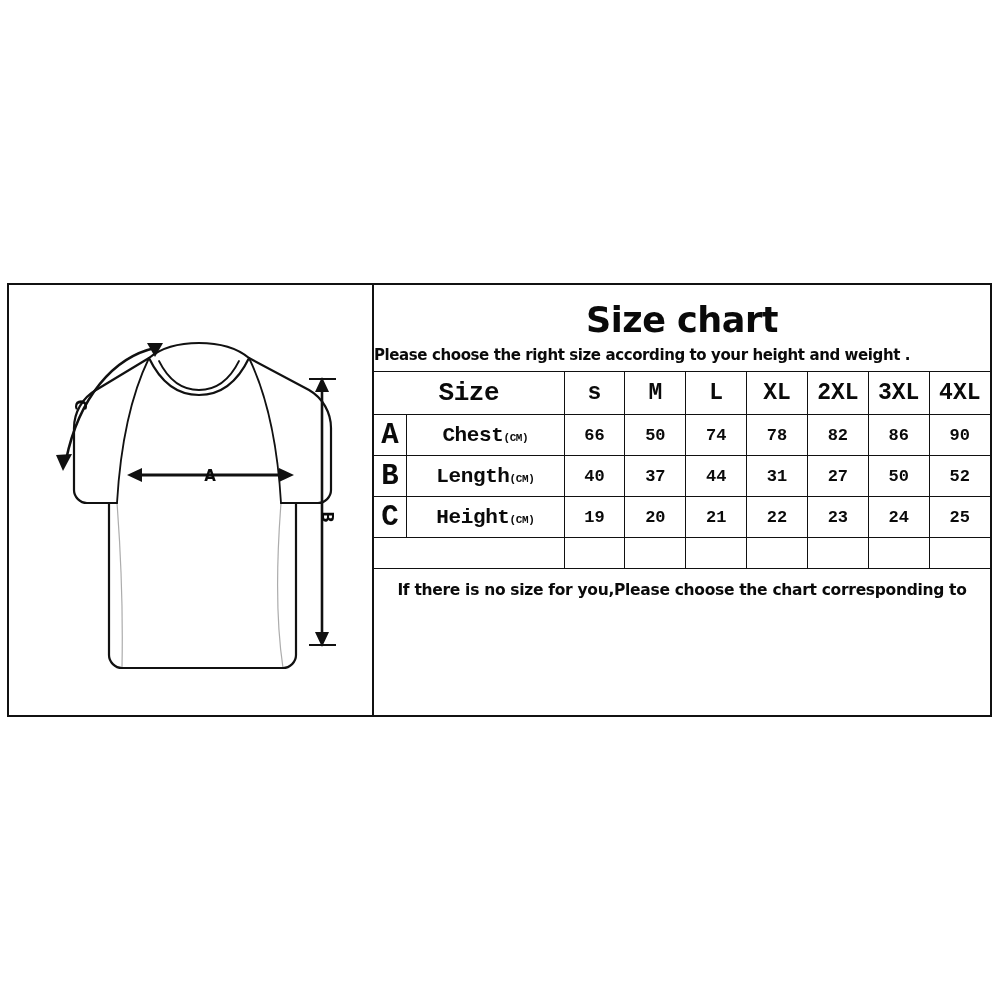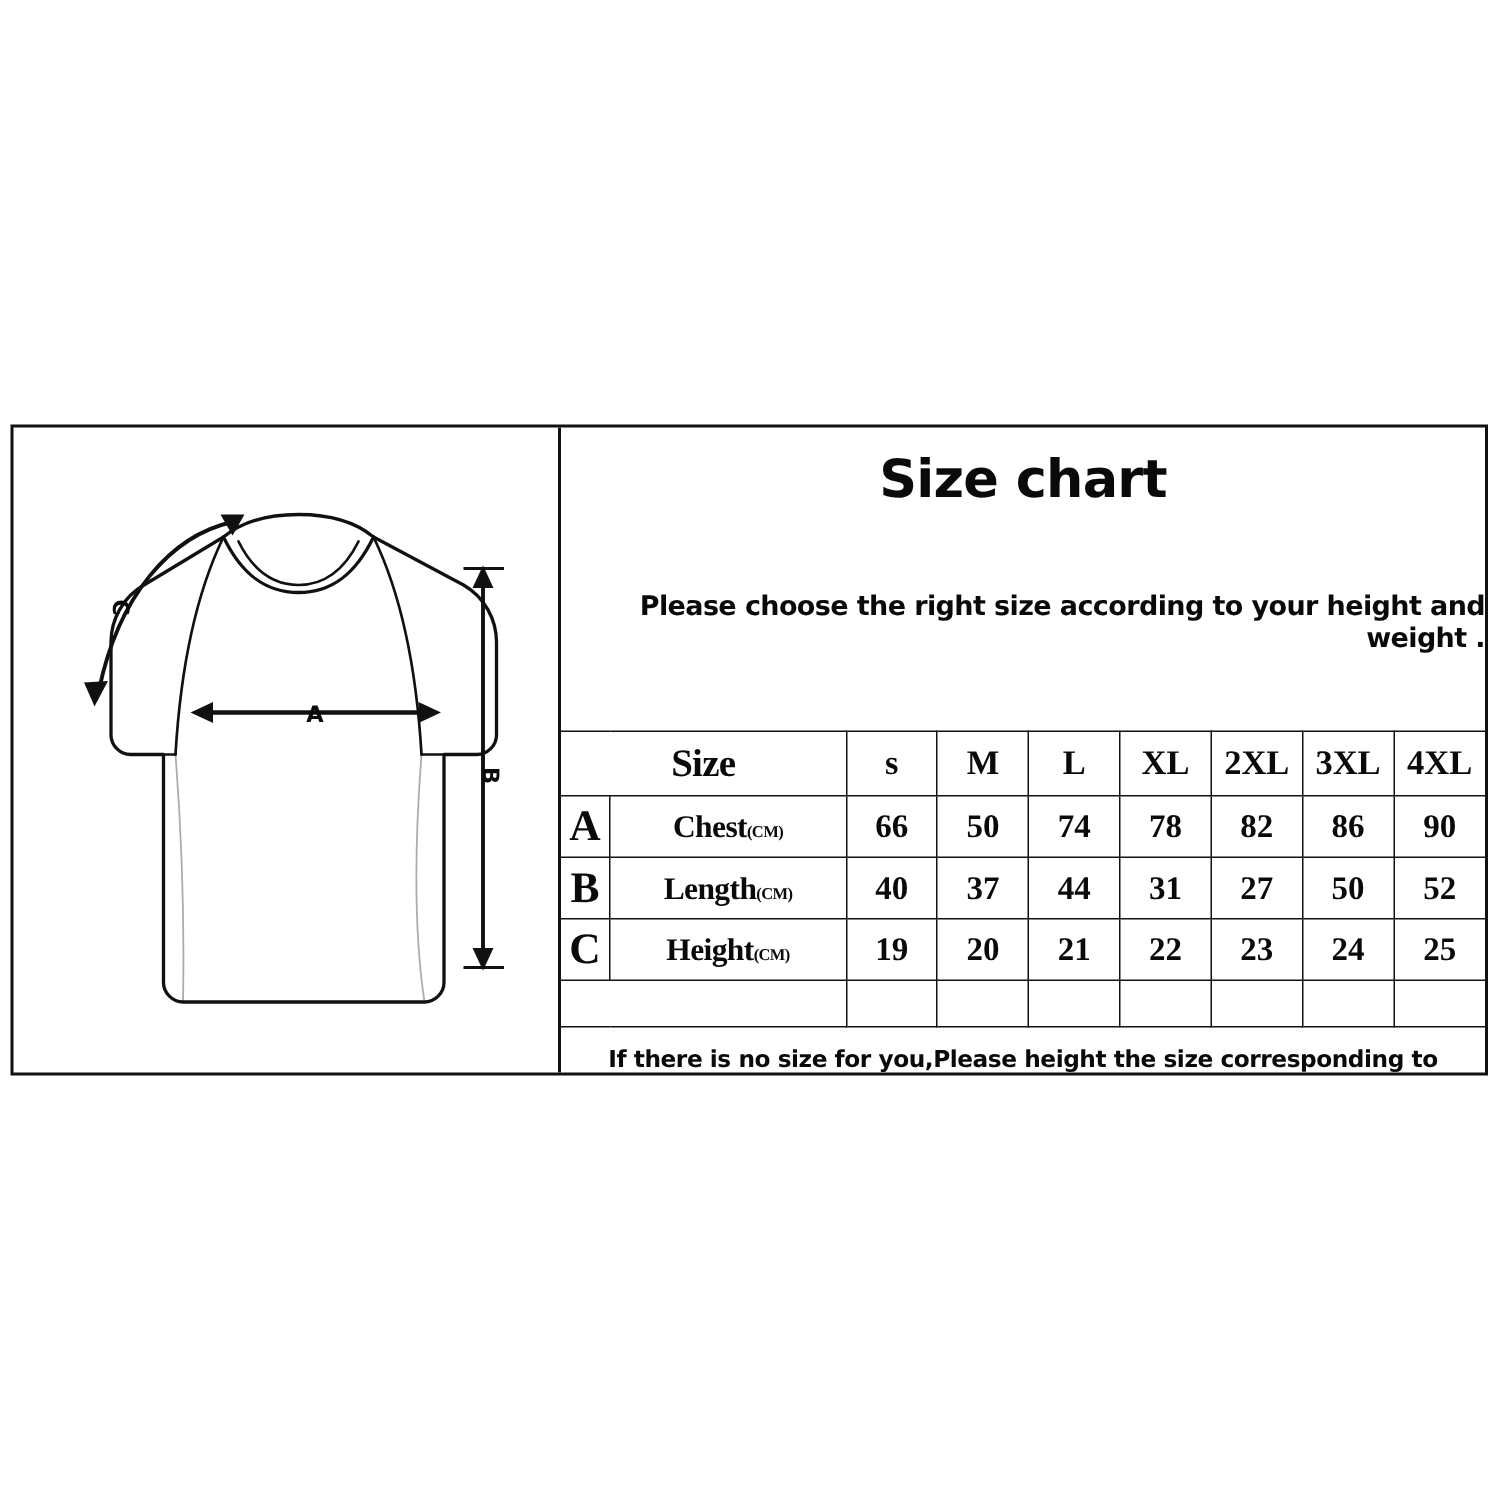--- a/index.html
+++ b/index.html
@@ -63,36 +63,34 @@
     font-size: 35px;
     letter-spacing: -0.5px;
     line-height: 1;
     padding-top: 18px;
     padding-bottom: 8px;
     color: #0a0a0a;
     font-family: "DejaVu Sans", sans-serif;
   }
 
   .subtitle {
-    text-align: right;
-    font-weight: bold;
-    font-size: 18px;
+    text-align: left;
+    font-weight: bold;
+    font-size: 15px;
     color: #0a0a0a;
     padding-bottom: 7px;
     letter-spacing: -0.4px;
     font-family: "DejaVu Sans", sans-serif;
-    margin-top: 48px;
   }
 
   table.size-table {
     border-collapse: collapse;
     width: 100%;
     table-layout: fixed;
-    font-family: Liberation Serif, serif;
-    margin-top: 44px;
+    font-family: Liberation Mono, monospace;
   }
   table.size-table td, table.size-table th {
     border: 1.5px solid #111111;
     text-align: center;
     vertical-align: middle;
     color: #0a0a0a;
     font-weight: bold;
     padding: 0;
   }
   
@@ -125,21 +123,21 @@
     font-size: 21px;
     text-align: left;
     padding-left: 14px;
     letter-spacing: -0.4px;
   }
   .row-label .unit {
     font-size: 11px;
     vertical-align: baseline;
   }
   .data-cell {
-    font-size: 22px;
+    font-size: 17px;
     height: 40px;
   }
   .fit-label {
     font-size: 20px;
     text-align: left;
     padding-left: 8px;
     letter-spacing: -0.5px;
   }
   .blank-row td { height: 30px; }
 
@@ -303,18 +301,18 @@
             <td></td>
             <td></td>
             <td></td>
             <td></td>
             <td></td>
           </tr>
         </tbody>
       </table>
 
       <div class="footnote">
-        <div>If there is no size for you,Please height the size corresponding to</div>
+        <div>If there is no size for you,Please choose the chart corresponding to</div>
       </div>
 
     </div>
   </div>
 </div>
 
 </body></html>

